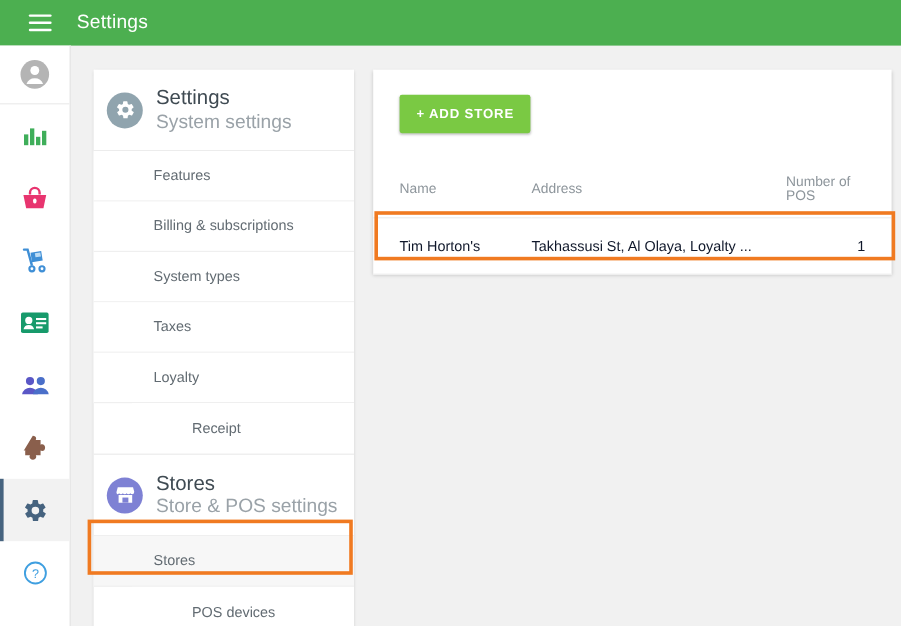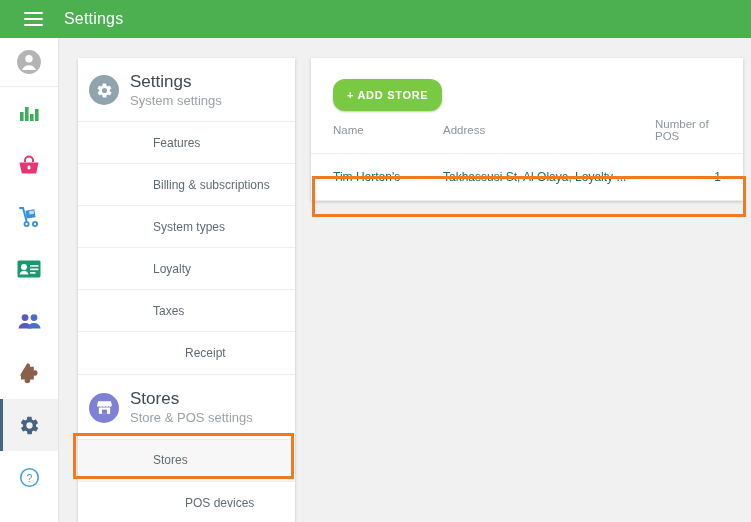--- a/index.html
+++ b/index.html
@@ -98,28 +98,28 @@
   }
   .badge.gear-badge  { background: #90a4ae; }
   .badge.store-badge { background: #7e81d4; }
   .card-header .htext { margin-left: 11px; line-height: 1.15; }
   .card-header .htitle {
     font-size: 17px;
     color: #3f4a52;
     font-weight: normal;
   }
   .card-header .hsub {
-    font-size: 13px;
+    font-size: 16px;
     color: #9aa2a8;
     margin-top: 2px;
   }
   .menu-item {
     height: 42px;
     display: flex; align-items: center;
-    padding-left: 75px;
+    padding-left: 50px;
     font-size: 12px;
     color: #626b72;
     border-bottom: 1px solid #efefef;
     background: #ffffff;
     cursor: pointer;
     box-sizing: border-box;
   }
   .menu-item.last { border-bottom: none; margin-left: 32px; }
   .menu-item.selected { background: #f7f7f7; }
 
@@ -136,49 +136,49 @@
   
   #content-card {
     position: absolute;
     left: 311px; top: 58px;
     width: 432px;
     background: #ffffff;
     box-shadow: 0 1px 3px rgba(0,0,0,.18);
     padding-bottom: 0;
   }
   #add-store-btn {
-    margin: 21px 0 0 22px;
+    margin: 21px 0 14px 22px;
     display: inline-block;
     background: #7ac943;
     color: #ffffff;
     font-size: 11px;
     font-weight: bold;
     letter-spacing: .7px;
     padding: 10px 14px;
     border: none;
-    border-radius: 12px;
+    border-radius: 2px;
     cursor: pointer;
     box-shadow: 0 1px 2px rgba(0,0,0,.22);
     font-family: "Liberation Sans", sans-serif;
   }
   table.stores {
     width: 100%;
     border-collapse: collapse;
-    margin-top: 7px;
+    margin-top: 21px;
   }
   table.stores th {
     font-size: 11.5px;
     font-weight: normal;
     color: #8d959b;
     text-align: left;
     padding: 0 0 11px 0;
   }
   table.stores td {
     font-size: 12px;
-    color: #0f766e;
+    color: #0f172a;
     padding: 16px 0 16px 0;
     border-top: 1px solid #ededed;
     border-bottom: 1px solid #ededed;
   }
   .col-name    { width: 110px; padding-left: 22px !important; }
   .col-address { width: 212px; }
   .col-pos     { text-align: right; padding-right: 22px !important; }
 
   
   #row-highlight {
@@ -308,22 +308,22 @@
     </div>
     <div class="htext">
       <div class="htitle">Settings</div>
       <div class="hsub">System settings</div>
     </div>
   </div>
 
   <div class="menu-item">Features</div>
   <div class="menu-item">Billing &amp; subscriptions</div>
   <div class="menu-item">System types</div>
+  <div class="menu-item">Taxes</div>
   <div class="menu-item">Loyalty</div>
-  <div class="menu-item">Taxes</div>
   <div class="menu-item last">Receipt</div>
 
   <div class="card-header" style="border-top:1px solid #ececec;">
     <div class="badge store-badge">
       <svg width="17" height="17" viewBox="0 0 24 24">
         <path fill="#ffffff" d="M3 3h18l1.4 5.1A2.6 2.6 0 0 1 20 11a2.6 2.6 0 0 1-2.2-1.2A2.6 2.6 0 0 1 15.6 11a2.6 2.6 0 0 1-2.2-1.2A2.6 2.6 0 0 1 11.2 11 2.6 2.6 0 0 1 9 9.8 2.6 2.6 0 0 1 6.8 11a2.6 2.6 0 0 1-2.2-1.2A2.6 2.6 0 0 1 2.4 11 2.6 2.6 0 0 1 1.6 8.1z"></path>
         <path fill="#ffffff" d="M4 12h16v9H4z"></path>
         <rect x="8.5" y="15" width="7" height="6" fill="#7e81d4"></rect>
       </svg>
     </div>

